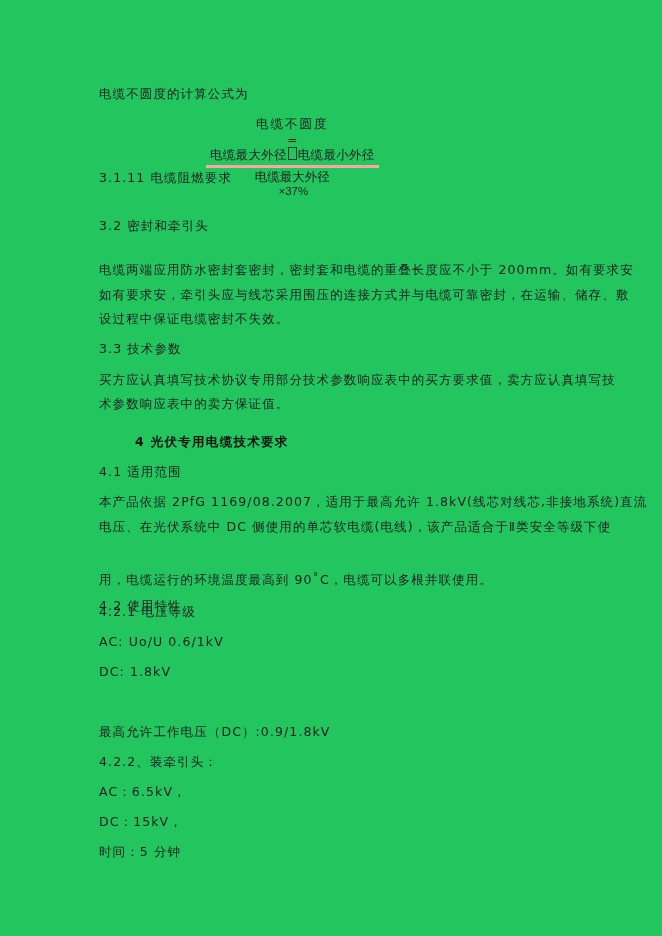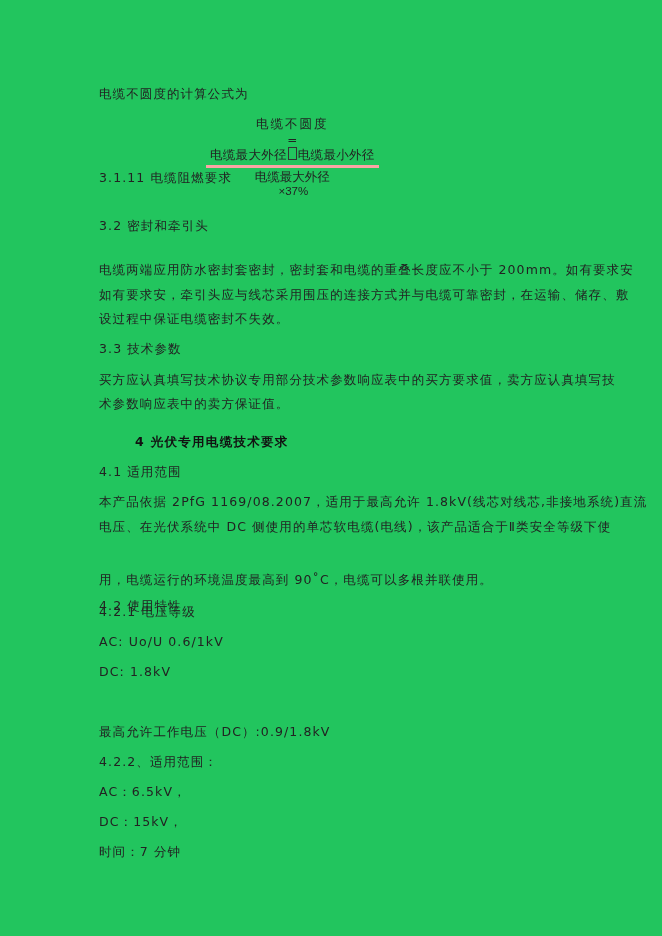--- a/index.html
+++ b/index.html
@@ -122,18 +122,18 @@
   <div class="line" style="top:494px;">本产品依据 2PfG 1169/08.2007，适用于最高允许 1.8kV(线芯对线芯,非接地系统)直流</div>
   <div class="line" style="top:519px;">电压、在光伏系统中 DC 侧使用的单芯软电缆(电线)，该产品适合于Ⅱ类安全等级下使</div>
   <div class="line" style="top:544px;margin-top:28px;">用，电缆运行的环境温度最高到 90˚C，电缆可以多根并联使用。</div>
 
   <div class="line" style="top:574px;margin-top:24px;">4.2 使用特性</div>
   <div class="line" style="top:604px;">4.2.1 电压等级</div>
   <div class="line" style="top:634px;">AC: Uo/U 0.6/1kV</div>
   <div class="line" style="top:664px;">DC: 1.8kV</div>
   <div class="line" style="top:724px;">最高允许工作电压（DC）:0.9/1.8kV</div>
 
-  <div class="line" style="top:754px;">4.2.2、适用范围：</div>
+  <div class="line" style="top:754px;">4.2.2、装牵引头：</div>
   <div class="line" style="top:784px;">AC：6.5kV，</div>
   <div class="line" style="top:814px;">DC：15kV，</div>
-  <div class="line" style="top:844px;">时间：7 分钟</div>
+  <div class="line" style="top:844px;">时间：5 分钟</div>
 
 </div>
 
 </body></html>

